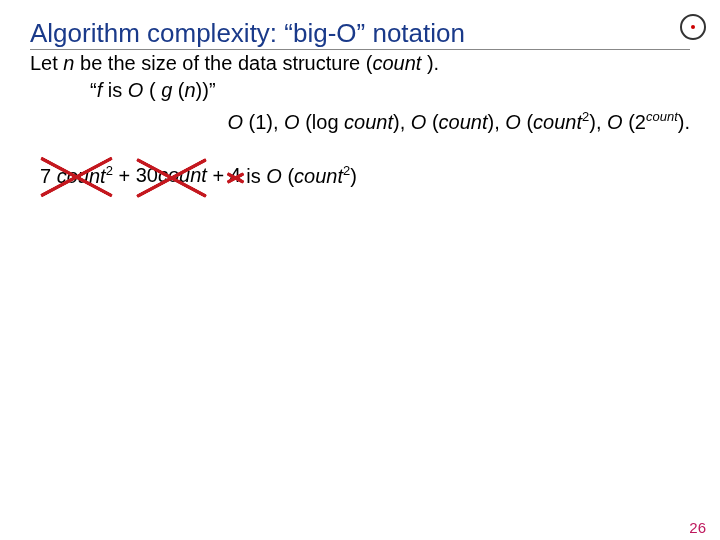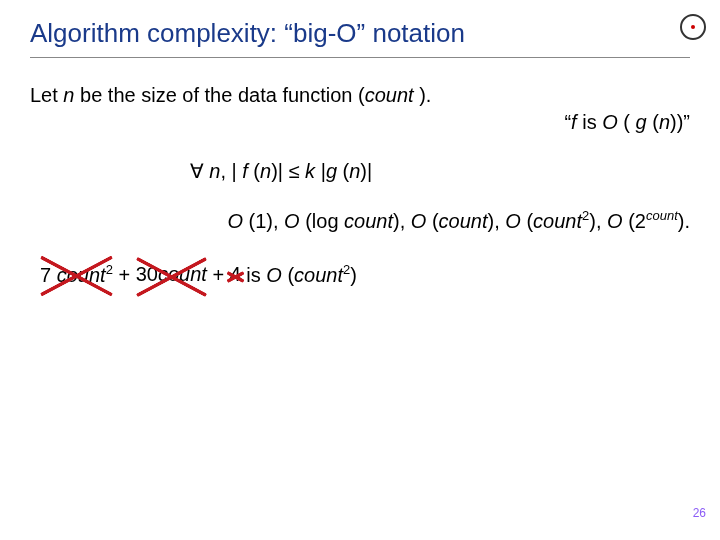--- a/index.html
+++ b/index.html
@@ -13,22 +13,21 @@
     position: relative;
     overflow: hidden;
   }
   .slide {
     padding: 18px 30px 0 30px;
   }
   .title {
     font-size: 26px;
     color: #1a3a8a;
     border-bottom: 1px solid #888;
-    padding-bottom: 8px;
-    margin-bottom: 24px;
+    padding-bottom: 0;
     font-weight: normal;
   }
   .corner-icon {
     position: absolute;
     top: 14px;
     right: 14px;
     width: 22px;
     height: 22px;
     border: 2px solid #333;
     border-radius: 50%;
@@ -40,21 +39,21 @@
     content: "";
     width: 4px;
     height: 4px;
     background: #c00;
     border-radius: 50%;
   }
   .body {
     font-size: 20px;
     line-height: 1.35;
   }
-  .indent1 { padding-left: 60px; text-align: right; }
+  .indent1 { padding-left: 60px; }
   .formula {
     margin: 22px 0 22px 0;
     padding-left: 160px;
     font-size: 20px;
   }
   .para2 {
     margin-top: 8px;
   }
   .list-line {
     padding-left: 70px;
@@ -83,48 +82,45 @@
     position: absolute;
     left: 0; right: 0; top: 50%;
     border-top: 4px solid #c4181f;
     border-radius: 2px;
   }
   .xout::before { transform: rotate(28deg); }
   .xout::after { transform: rotate(-28deg); }
   .pagenum {
     position: absolute;
     right: 14px;
-    bottom: 20px;
-    font-size: 12px;
-    color: #8b5cf6;
+    bottom: 4px;
+    font-size: 15px;
+    color: #be185d;
   }
 </style>
 </head>
 <body>
 
 <div class="corner-icon"></div>
 
 <div class="slide">
 
   <div class="title">Algorithm complexity: “big-O” notation</div>
 
   <div class="body">
 
     <div>
-      <span>Let </span><span class="term">n</span><span> be the size of the data function (</span><span class="term">count</span><span> ).</span>
+      <span>Let </span><span class="term">n</span><span> be the size of the data structure (</span><span class="term">count</span><span> ).</span>
     </div>
 
     <div class="indent1">
       <span>“</span><span class="term">f</span><span> is </span><span class="term">O</span><span> ( </span><span class="term">g</span><span> (</span><span class="term">n</span><span>))”</span>
     </div>
 
 
-    <div class="formula">
-      <span>∀ </span><span class="term">n</span><span>, | </span><span class="term">f</span><span> (</span><span class="term">n</span><span>)| ≤ </span><span class="term">k</span><span> |</span><span class="term">g</span><span> (</span><span class="term">n</span><span>)|</span>
-    </div>
 
 
     <div class="list-line">
       <span class="term">O</span><span> (1), </span><span class="term">O</span><span> (log </span><span class="term">count</span><span>), </span><span class="term">O</span><span> (</span><span class="term">count</span><span>), </span><span class="term">O</span><span> (</span><span class="term">count</span><span class="sup">2</span><span>), </span><span class="term">O</span><span> (2</span><span class="term sup">count</span><span>).</span>
     </div>
 
     <div class="example-line">
       <span class="xwrap">
         <span>7 </span><span class="term">count</span><span class="sup">2</span>
         <span class="xout"></span>

